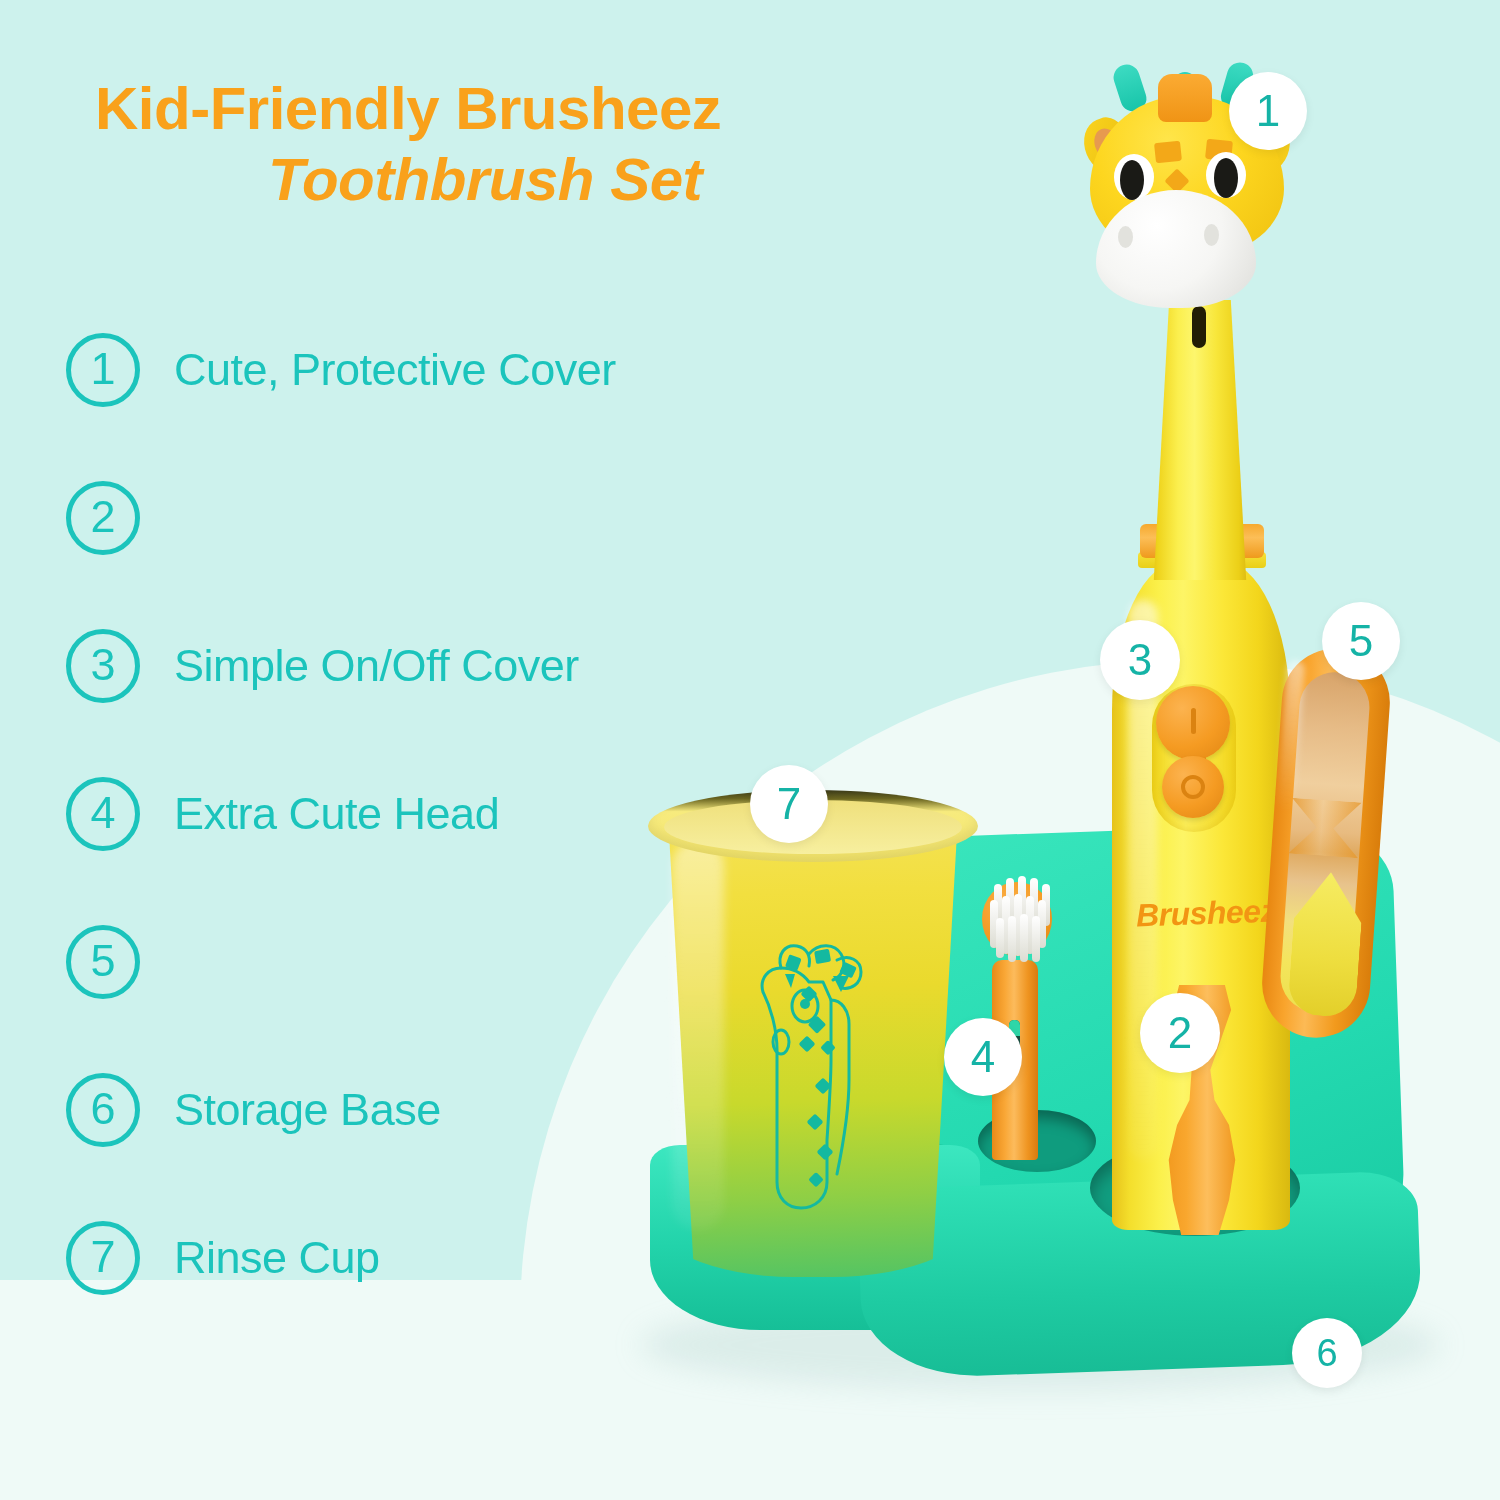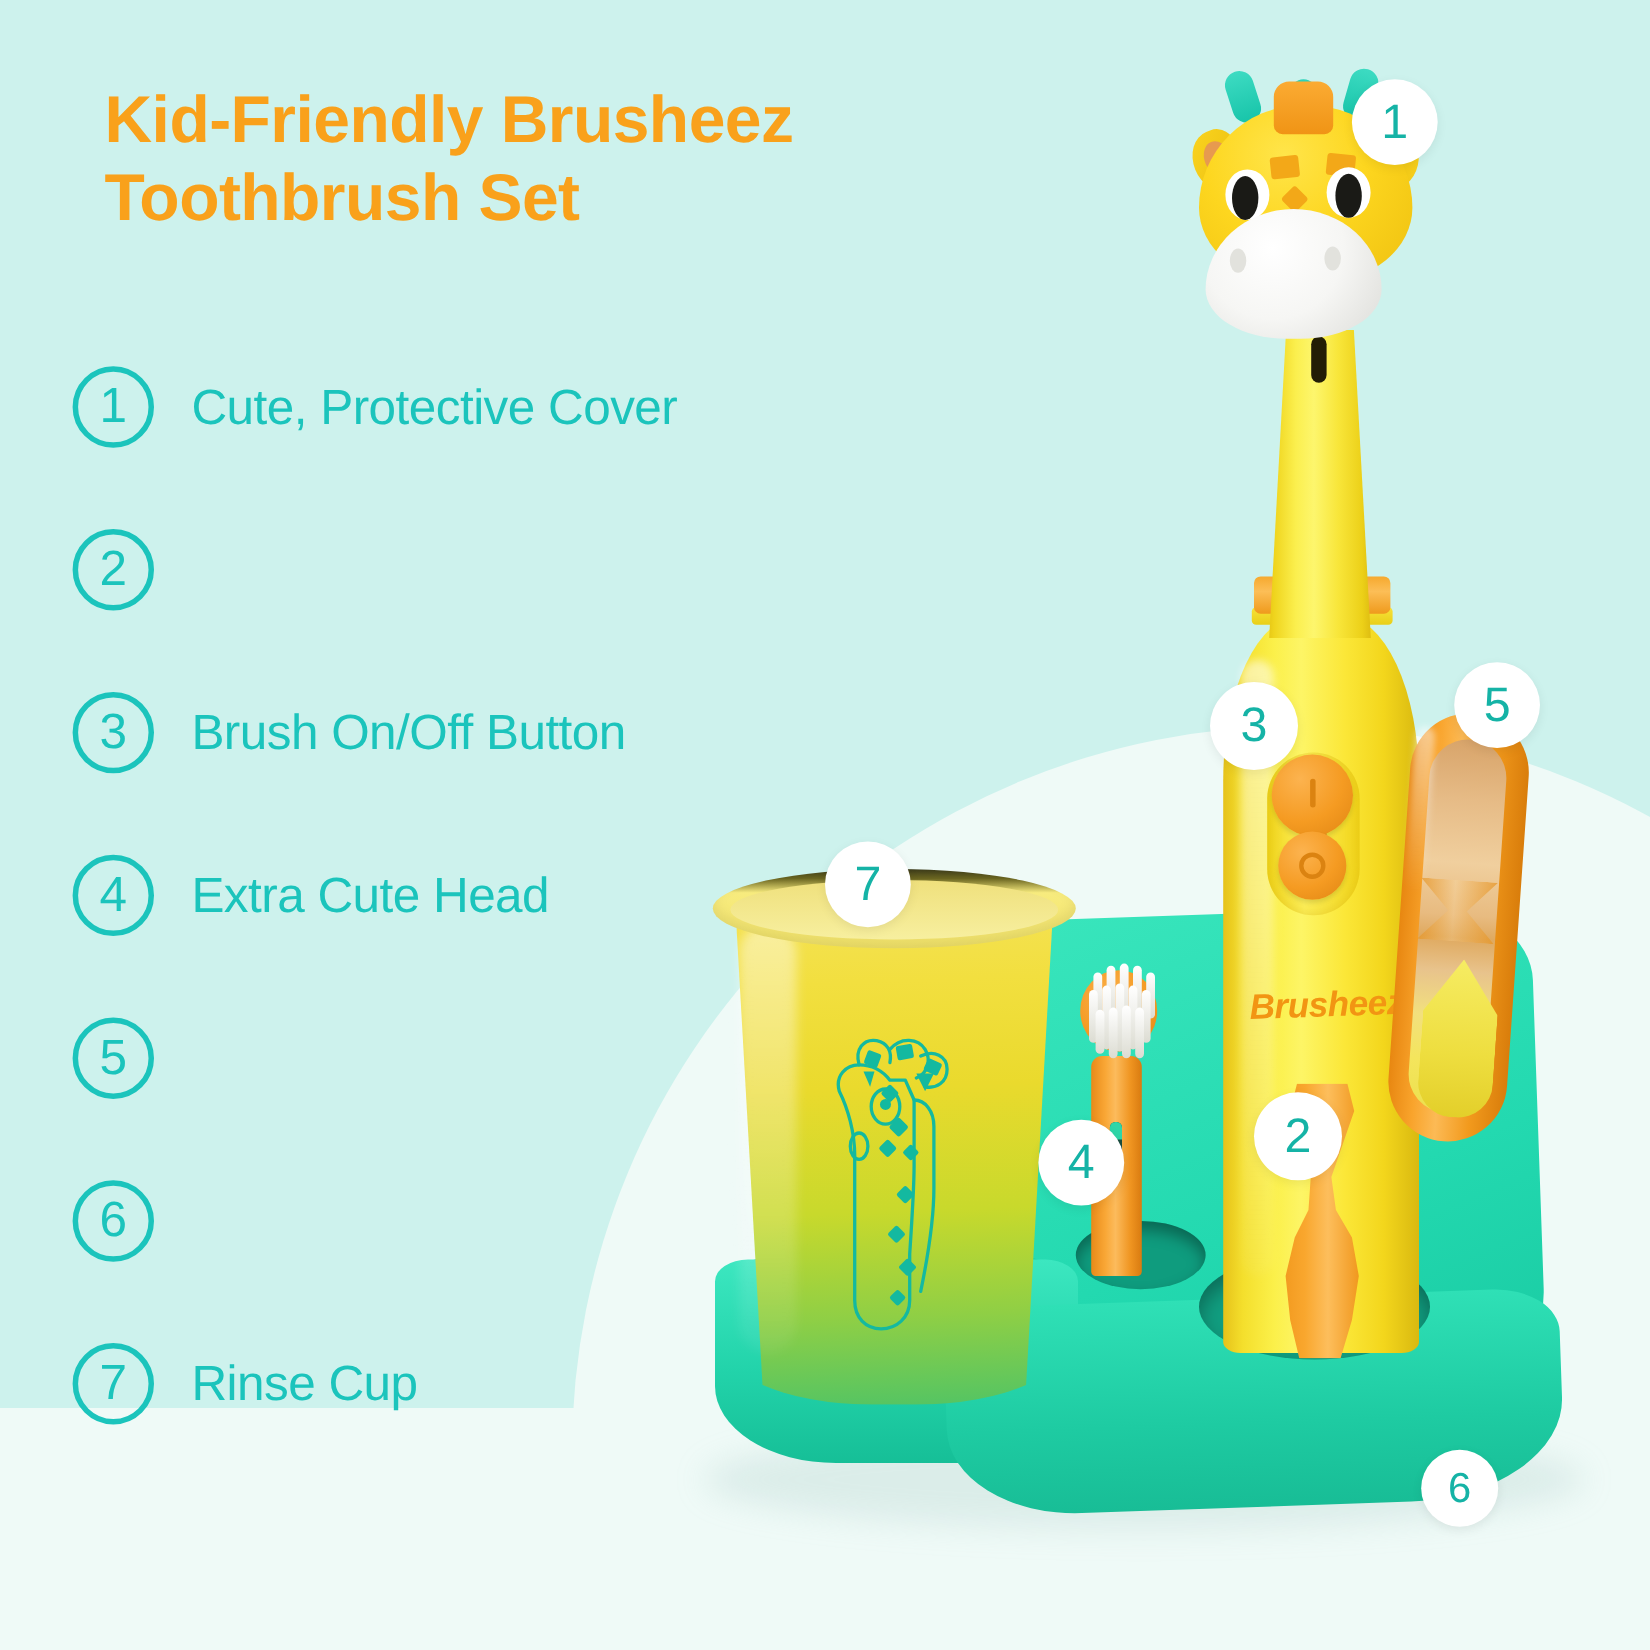--- a/index.html
+++ b/index.html
@@ -35,21 +35,21 @@
     width: 780px;
     z-index: 6;
     color: #F9A11B;
     font-weight: 700;
     font-size: 60px;
     line-height: 1.18;
     letter-spacing: -0.5px;
     font-stretch: condensed;
     text-align: left;
   }
-  #title .l2 { display:block; text-align:left; }
+  #title .l2 { display:block; text-align:center;font-style:italic; }
 
   
   #feature-list {
     position:absolute;
     left: 66px; top: 296px;
     width: 760px;
     z-index: 6;
   }
   .feature-row {
     display:flex;
@@ -521,31 +521,32 @@
 <ul id="feature-list">
   <li class="feature-row">
     <span class="feature-num">1</span>
     <span class="feature-label">Cute, Protective Cover</span>
   </li>
   <li class="feature-row">
     <span class="feature-num">2</span>
   </li>
   <li class="feature-row">
     <span class="feature-num">3</span>
-    <span class="feature-label">Brush On/Off Button</span>
+    <span class="feature-label">Simple On/Off Cover</span>
   </li>
   <li class="feature-row">
     <span class="feature-num">4</span>
     <span class="feature-label">Extra Cute Head</span>
   </li>
   <li class="feature-row">
     <span class="feature-num">5</span>
   </li>
   <li class="feature-row">
     <span class="feature-num">6</span>
+    <span class="feature-label">Storage Base</span>
   </li>
   <li class="feature-row">
     <span class="feature-num">7</span>
     <span class="feature-label">Rinse Cup</span>
   </li>
 </ul>
 
 <div id="product-scene">
 
   <div class="base-shadow"></div>

